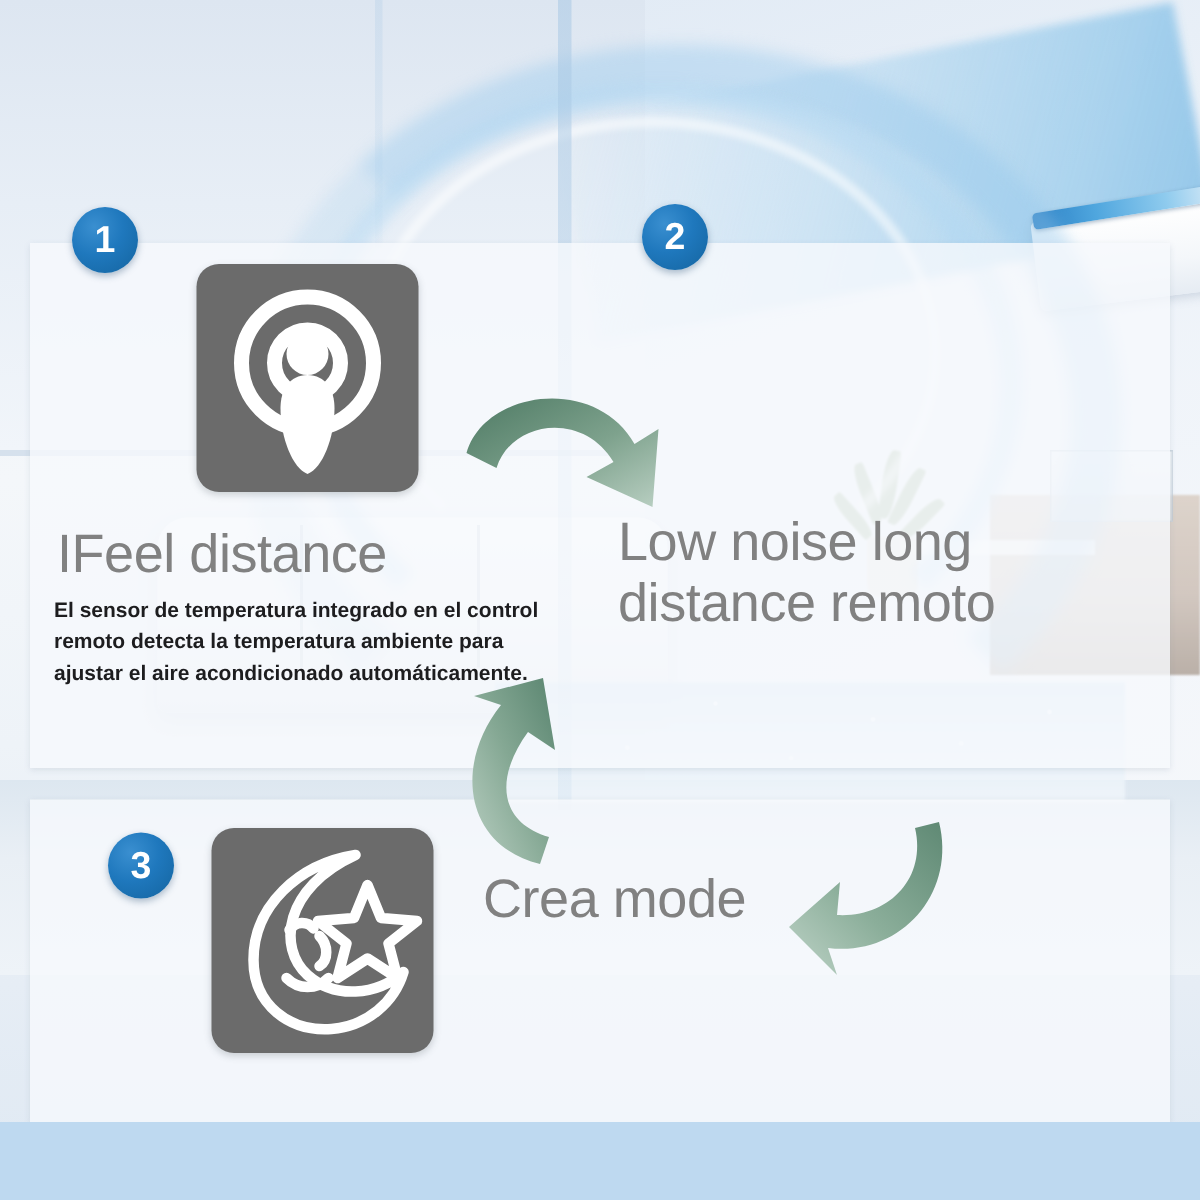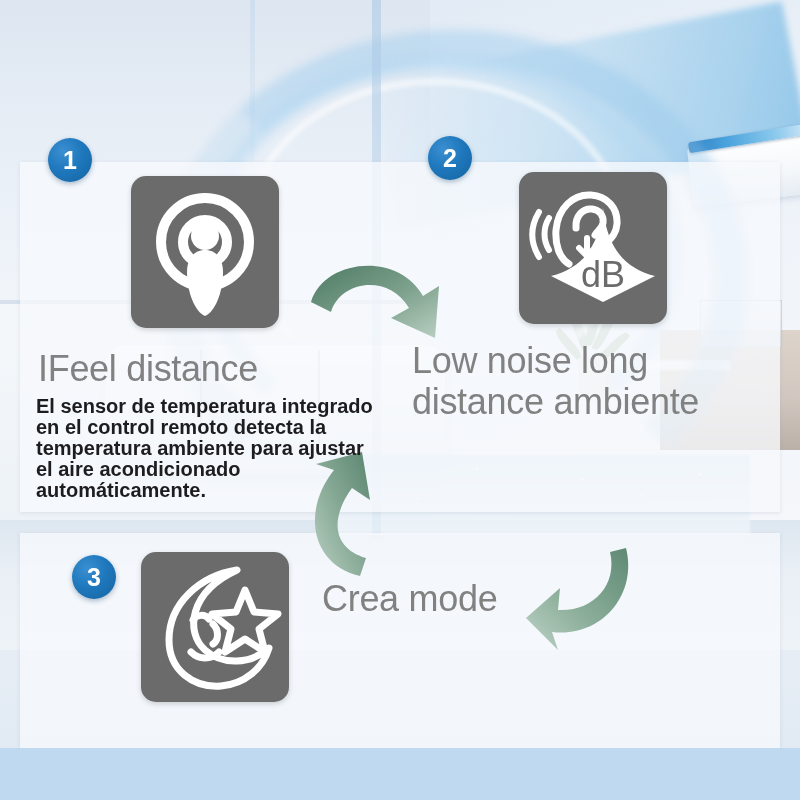--- a/index.html
+++ b/index.html
@@ -177,21 +177,21 @@
     line-height:41px;white-space:pre-line;
   }
   #head-1{left:38px;top:348px;}
   #head-2{left:412px;top:340px;}
   #head-3{left:322px;top:578px;}
 
   
   .body-copy{
     position:absolute;
     color:#1d1d1f;
-    font-size:20px;font-weight:bold;line-height:21px;
+    font-size:14px;font-weight:bold;line-height:21px;
     white-space:pre-line;
   }
   #body-1{left:36px;top:396px;width:345px;}
   #body-2{left:412px;top:437px;width:350px;}
   #body-3{left:322px;top:627px;width:400px;}
 
   
   .arrow{position:absolute;}
   .arrow svg{display:block;}
   #arrow-1{left:305px;top:252px;}
@@ -298,42 +298,23 @@
     </svg>
   </div>
 
   <div class="heading" id="head-1">IFeel distance</div>
   <div class="body-copy" id="body-1">El sensor de temperatura integrado en el control remoto detecta la temperatura ambiente para ajustar el aire acondicionado automáticamente.</div>
 
   <div class="badge" id="badge-2">
     <span>2</span>
   </div>
 
-  <div class="tile" id="tile-2">
-    <svg viewBox="0 0 148 152">
-
-      <path d="M84,36 C88,74 104,96 136,104 L84,130 L32,104 C64,96 80,74 84,36 Z" fill="#ffffff"></path>
-
-      <g fill="none" stroke="#ffffff" stroke-width="7" stroke-linecap="round">
-        <path d="M50,92 C40,86 36,72 37,58 C39,36 54,22 72,23 C88,24 99,36 98,52
-                 C97,66 86,70 82,78 C79,84 80,90 74,92"></path>
-        <path d="M57,56 C56,44 64,36 73,37 C81,38 85,44 84,51 C83,57 78,59 76,63"></path>
-        <path d="M68,66 L68,84 M68,84 L60,76 M68,84 L76,76" stroke-width="6"></path>
-      </g>
-
-      <g fill="none" stroke="#ffffff" stroke-width="6" stroke-linecap="round">
-        <path d="M30,46 C24,56 24,68 30,78"></path>
-        <path d="M20,40 C11,55 11,70 20,85"></path>
-      </g>
-      <text x="84" y="115" font-family="Liberation Sans, sans-serif" font-size="36" fill="#6b6b6b" text-anchor="middle">dB</text>
-    </svg>
-  </div>
 
   <div class="heading" id="head-2">Low noise long
-distance ambiente</div>
+distance remoto</div>
 
   <div class="badge" id="badge-3">
     <span>3</span>
   </div>
 
   <div class="tile" id="tile-3">
     <svg viewBox="0 0 148 150">
       <g fill="none" stroke="#ffffff" stroke-width="7" stroke-linecap="round" stroke-linejoin="round">
 
         <path d="M96,18 C58,24 28,52 28,88 C28,118 52,136 80,134 C104,132 122,116 128,96

